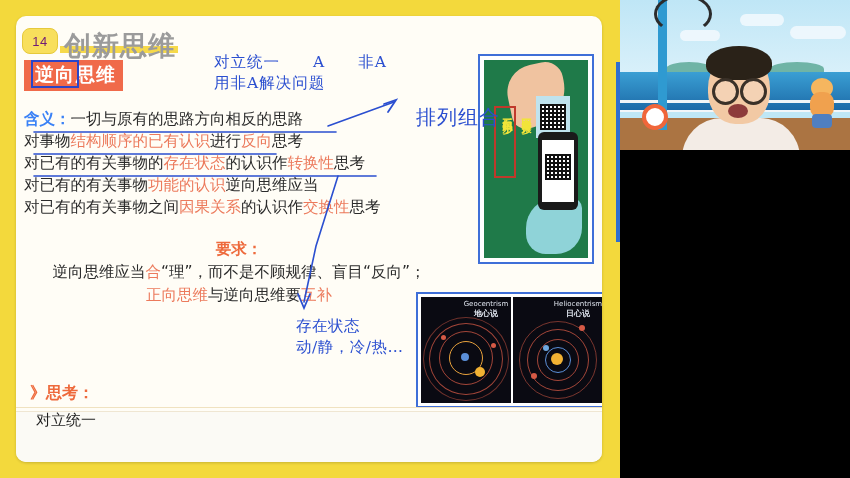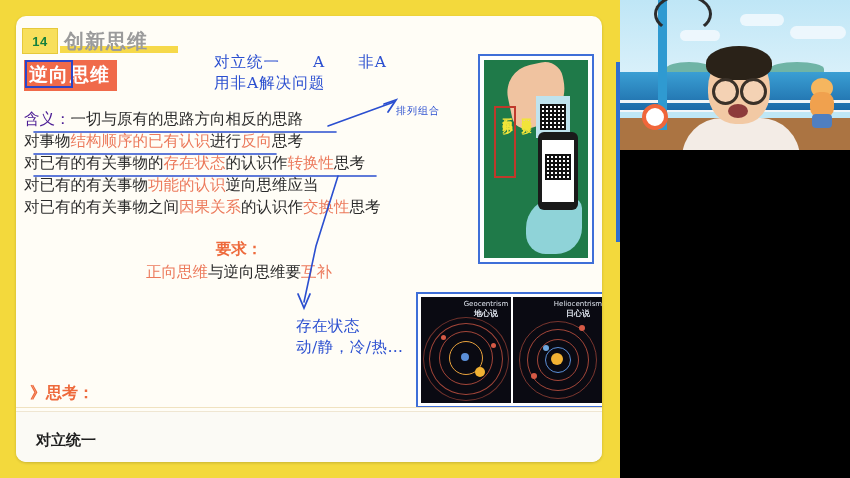--- a/index.html
+++ b/index.html
@@ -6,57 +6,57 @@
   body{width:850px;height:478px;overflow:hidden;font-family:"Liberation Sans","DejaVu Sans",sans-serif;}
   #stage{position:relative;width:850px;height:478px;overflow:hidden;background:#000;}
 
   
   .slide-bg{position:absolute;left:0;top:0;width:620px;height:478px;background:#f3d93c;}
   .slide-card{position:absolute;left:16px;top:16px;width:586px;height:446px;background:#fffdf6;
               border-radius:10px;box-shadow:0 1px 3px rgba(0,0,0,.18);overflow:hidden;}
 
   
   .page-badge{position:absolute;left:6px;top:12px;width:34px;height:24px;background:#f8df5c;
-    border:1px solid #e6c93a;border-radius:0;color:#15803d;font-size:13px;font-weight:bold;
+    border:1px solid #e6c93a;border-radius:8px;color:#701a75;font-size:13px;font-weight:normal;
     display:flex;align-items:center;justify-content:center;letter-spacing:.5px;}
 
   
   .title-wrap{position:absolute;left:48px;top:12px;}
   .title-hl{position:absolute;left:-4px;top:18px;width:118px;height:7px;background:#f6d94a;}
-  .title-txt{position:relative;font-size:20px;font-weight:bold;color:#9b9b9b;letter-spacing:1px;
+  .title-txt{position:relative;font-size:27px;font-weight:bold;color:#9b9b9b;letter-spacing:1px;
              font-family:"DejaVu Sans","Liberation Sans",sans-serif;}
 
   
   .h2box{position:absolute;left:8px;top:44px;background:#f06a4a;color:#fff;font-size:19px;
-         font-weight:bold;padding:2px 7px 3px 4px;letter-spacing:1px;
+         font-weight:bold;padding:2px 7px 3px 10px;letter-spacing:1px;
          font-family:"DejaVu Sans","Liberation Sans",sans-serif;}
   .h2box .mark{outline:2px solid #2a45c8;outline-offset:1px;padding:0 1px;}
 
   
   .body-txt{position:absolute;left:8px;top:92px;width:440px;font-size:15.5px;line-height:22px;
             color:#2b2b2b;font-family:"DejaVu Sans","Liberation Sans",sans-serif;}
   .body-txt .ln{white-space:nowrap;}
-  .o{color:#ec7a5c;} .lbl{color:#4c1d95;font-weight:normal;}
+  .o{color:#ec7a5c;} .lbl{color:#3b82f6;font-weight:bold;}
 
   .req{position:absolute;left:8px;top:222px;width:430px;font-size:15.5px;line-height:23px;
        color:#2b2b2b;font-family:"DejaVu Sans","Liberation Sans",sans-serif;text-align:center;}
   .req .hd{color:#ee6a3c;font-weight:bold;}
 
   
   .think-divider{position:absolute;left:0;bottom:54px;width:586px;height:1px;background:#f0e2c0;}
   .think-lbl{position:absolute;left:14px;bottom:58px;color:#ee6a3c;font-weight:bold;font-size:16px;
              font-family:Liberation Sans, sans-serif;}
-  .think-ans{position:absolute;left:20px;bottom:12px;color:#1d1d1d;font-weight:bold;font-size:15px;
+  .think-ans{position:absolute;left:20px;bottom:32px;color:#1d1d1d;font-weight:normal;font-size:15px;
              font-family:"DejaVu Sans","Liberation Sans",sans-serif;}
   .think-strip{position:absolute;left:0;bottom:0;width:586px;height:50px;background:#fbfaf5;border-top:1px solid #efe6d2;}
 
   
   .ink{position:absolute;color:#2b4fd0;font-family:"DejaVu Serif","Liberation Serif",serif;}
   .ink-top{left:198px;top:36px;font-size:15.5px;line-height:21px;letter-spacing:1px;}
-  .ink-pl{left:380px;top:88px;font-size:10px;letter-spacing:1px;}
+  .ink-pl{left:400px;top:88px;font-size:20px;letter-spacing:1px;}
   .ink-exist{left:280px;top:300px;font-size:15.5px;line-height:21px;letter-spacing:.5px;}
 
   svg.annot{position:absolute;left:0;top:0;width:586px;height:446px;pointer-events:none;}
 
   
   .img-qr{position:absolute;left:462px;top:38px;width:116px;height:210px;background:#fff;
           border:2px solid #3f6fd8;box-sizing:border-box;padding:4px;}
   .qr-inner{position:relative;width:100%;height:100%;background:#1f7a49;overflow:hidden;}
   .qr-vtext{position:absolute;left:10px;top:46px;width:22px;color:#f2e53a;font-size:10px;
             font-weight:bold;line-height:12px;writing-mode:vertical-rl;text-orientation:upright;
@@ -143,20 +143,23 @@
         <span>对已有的有关事物</span><span class="o">功能的认识</span><span>逆向思维应当</span>
       </div>
       <div class="ln">
         <span>对已有的有关事物之间</span><span class="o">因果关系</span><span>的认识作</span><span class="o">交换性</span><span>思考</span>
       </div>
     </div>
 
     <div class="req">
       <div class="hd">要求：</div>
       <div class="ln">
+        <span>逆向思维应当</span><span class="o">合</span><span>“理”，而不是不顾规律、盲目“反向”；</span>
+      </div>
+      <div class="ln">
         <span class="o">正向思维</span><span>与逆向思维要</span><span class="o">互补</span>
       </div>
     </div>
 
     <div class="img-qr">
       <div class="qr-inner">
         <div class="qr-hand"></div>
         <div class="qr-card">
           <div class="qr-dots" style="left:4px;top:8px;"></div>
         </div>

